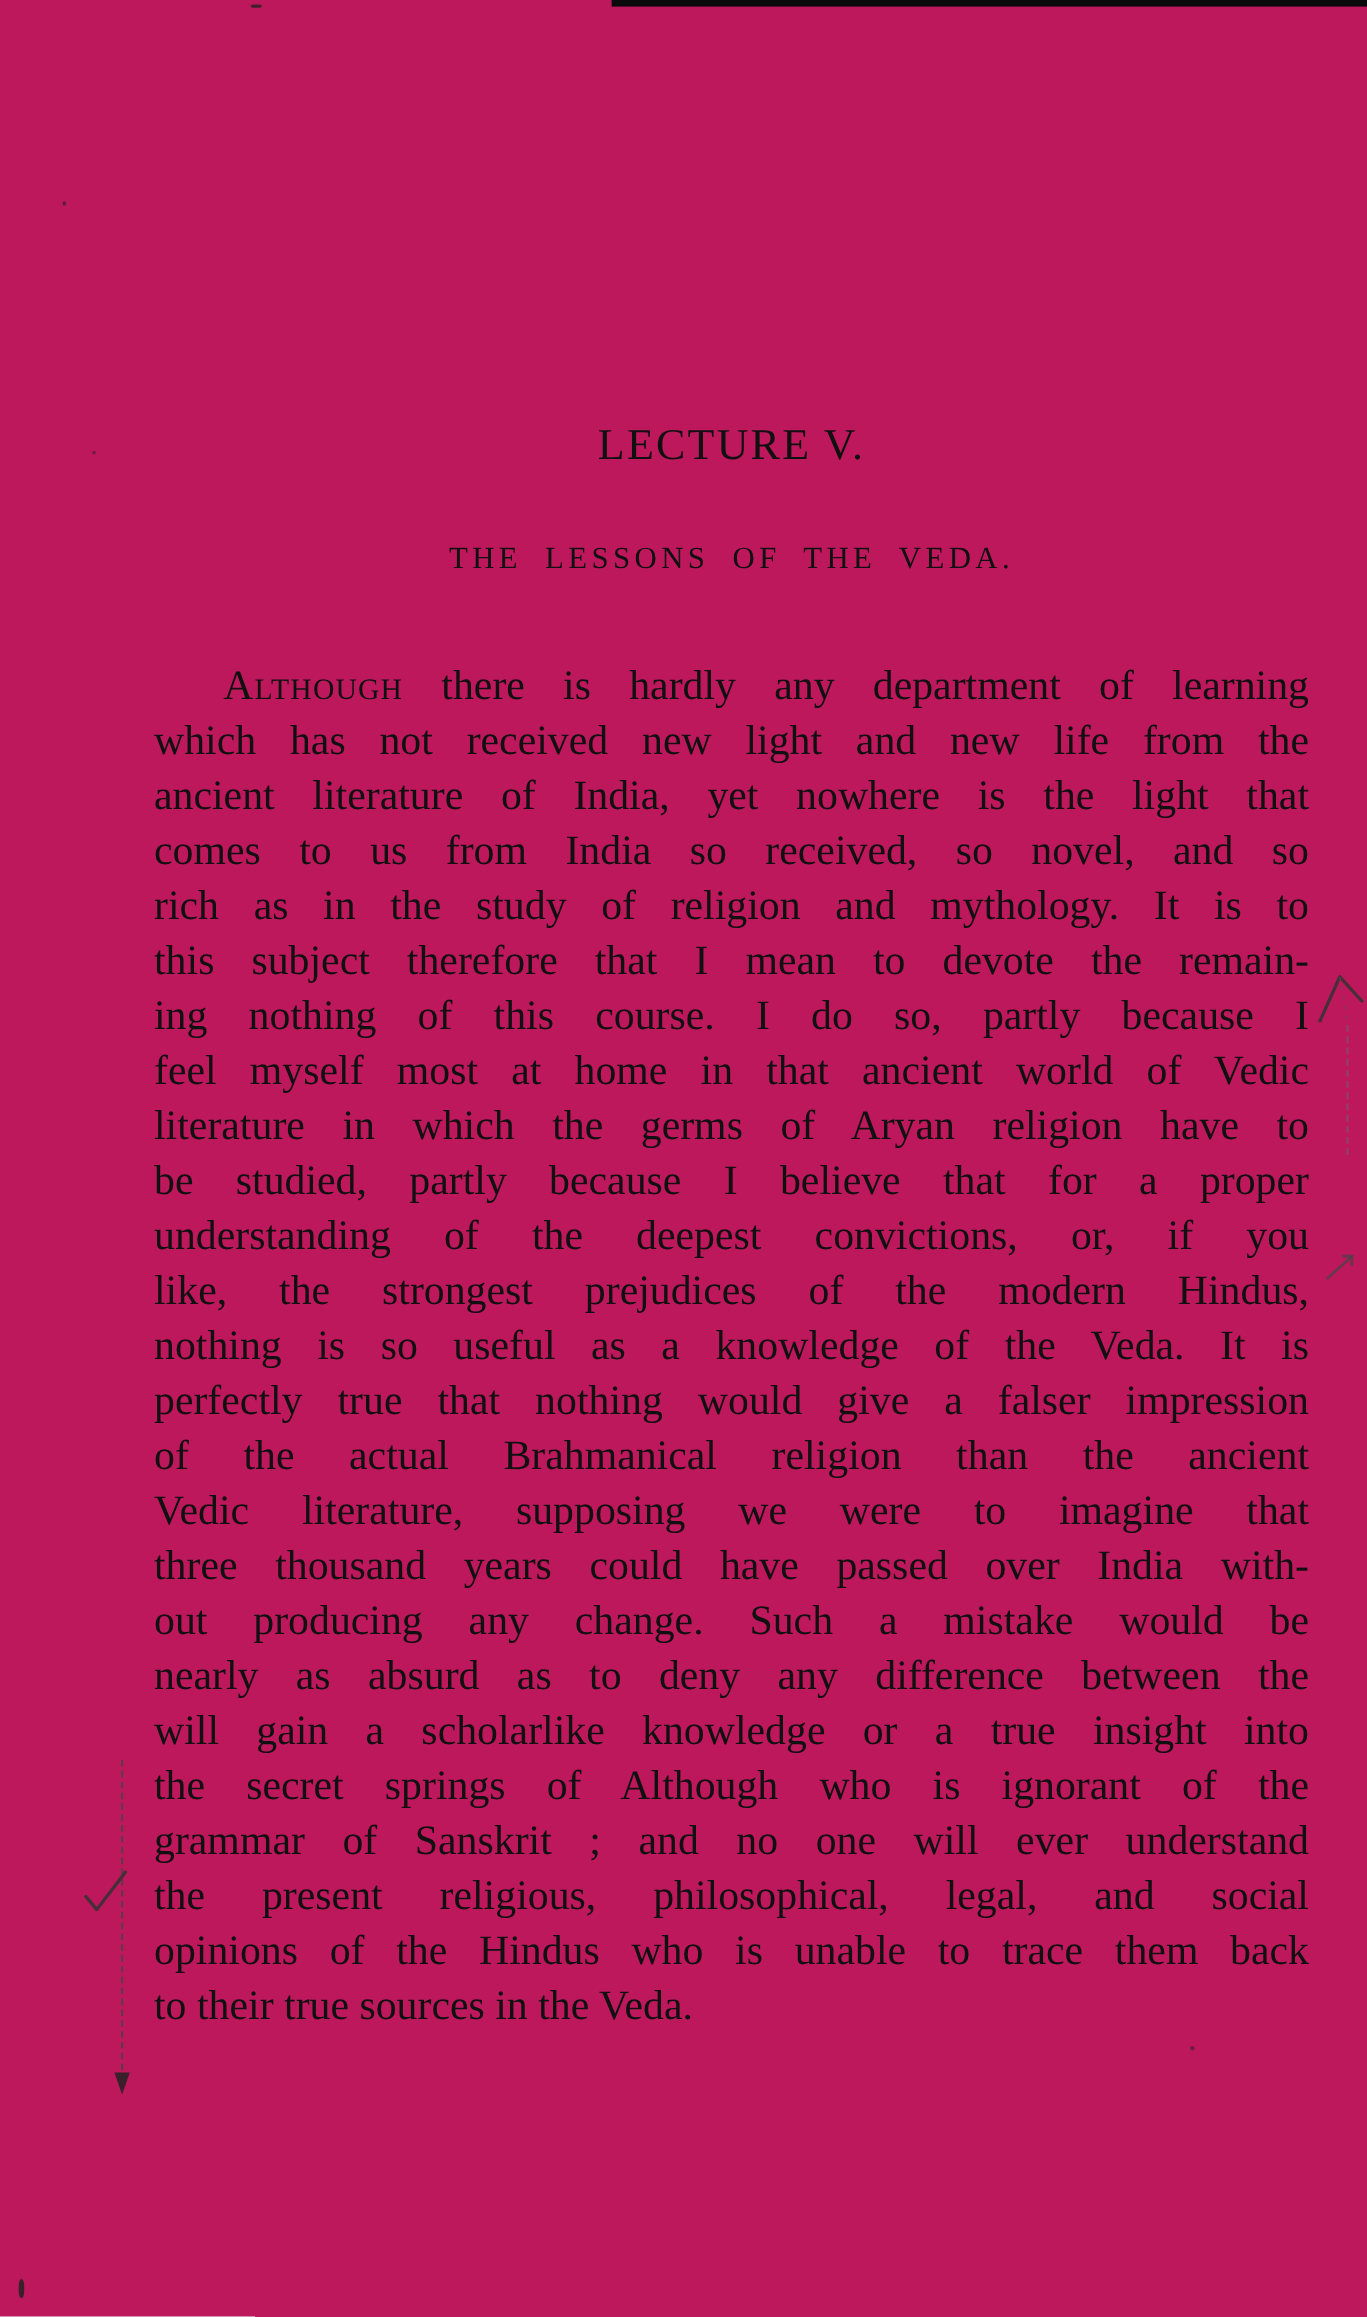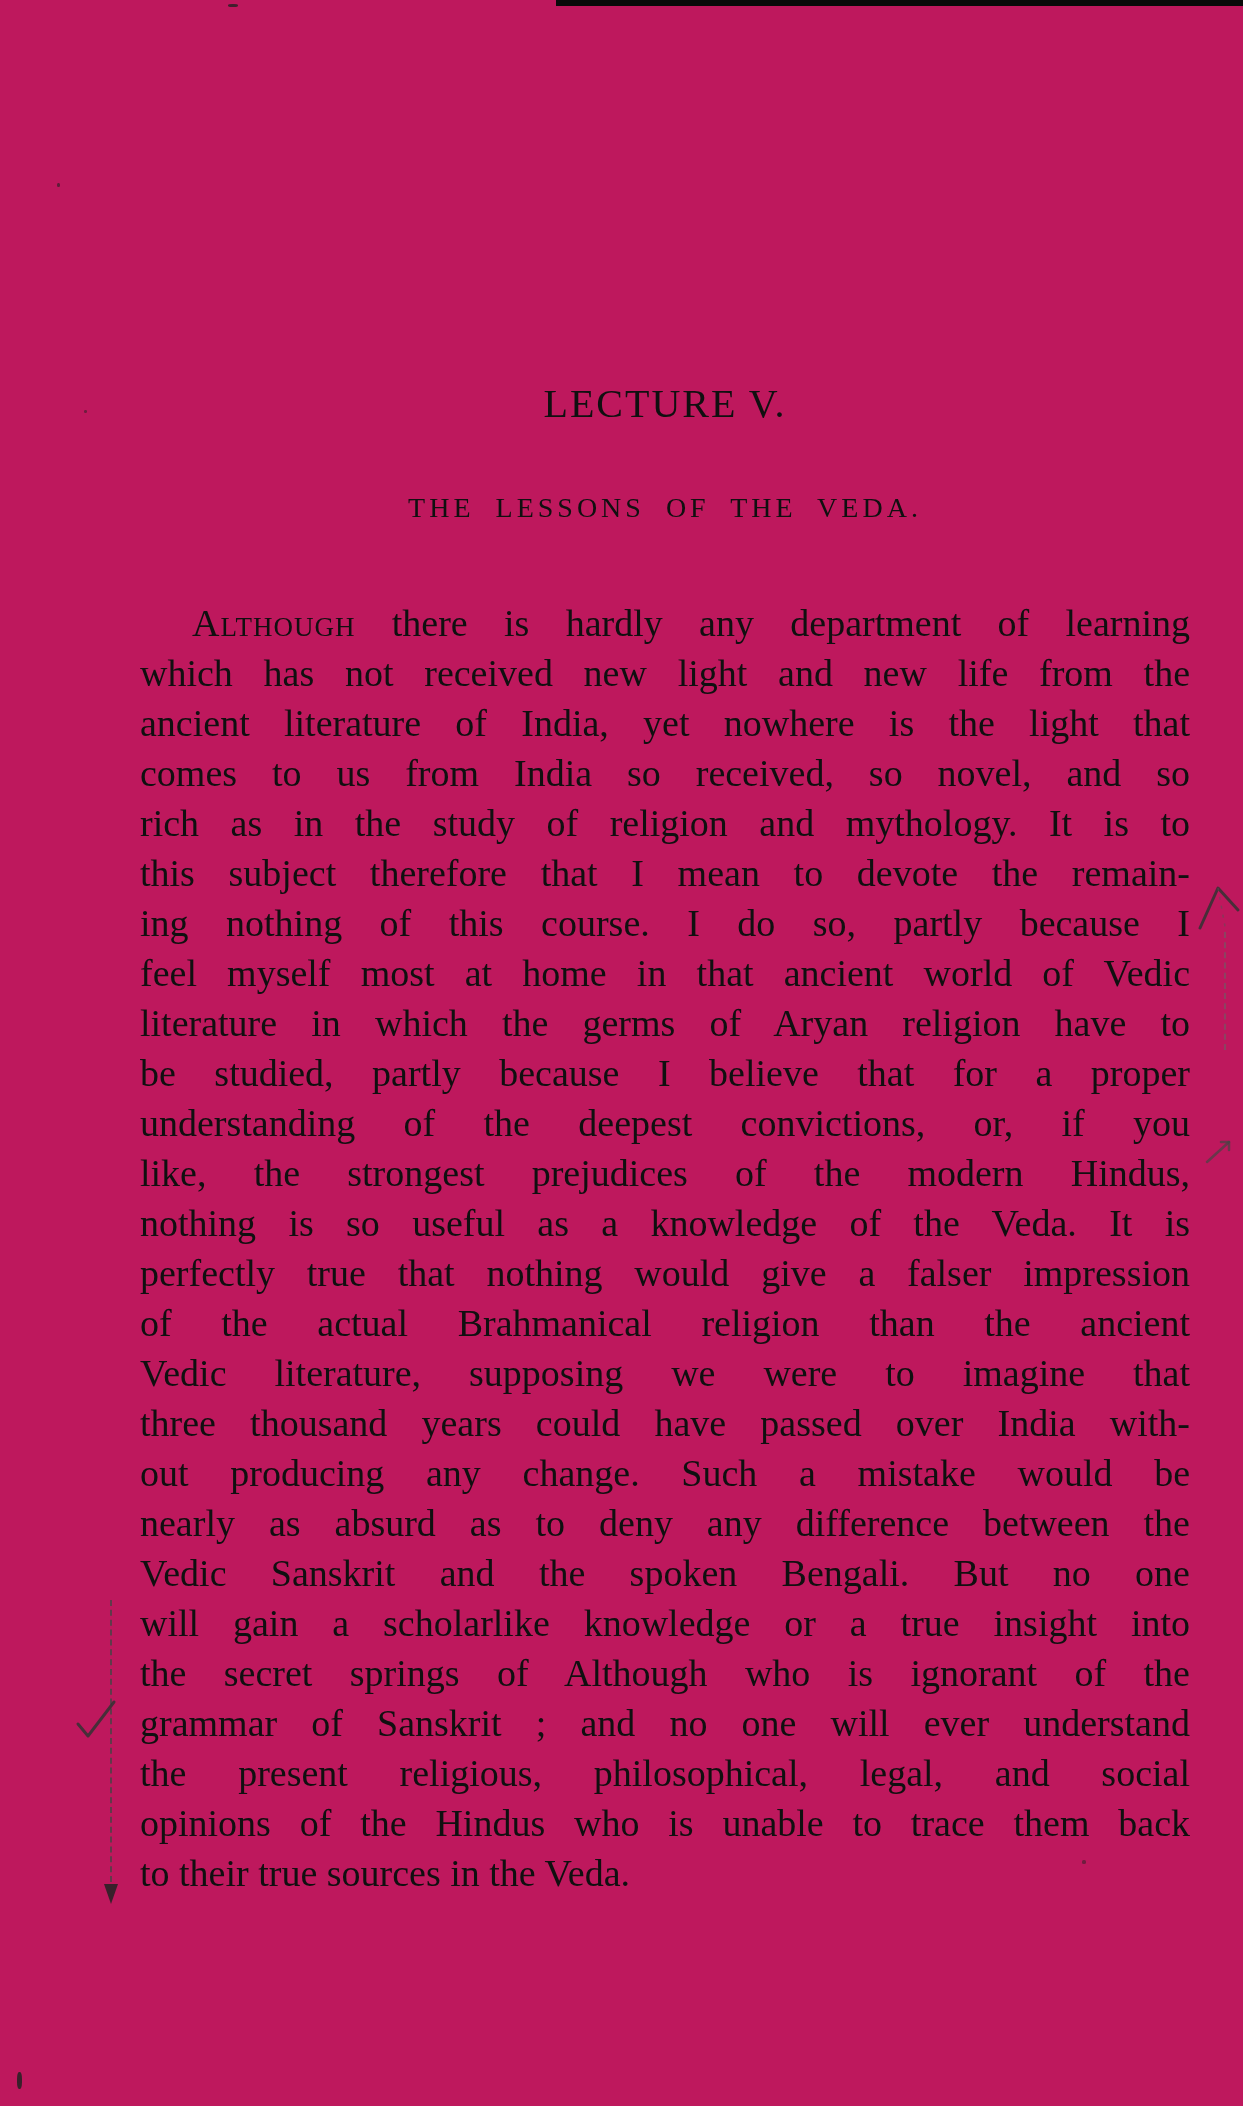--- a/index.html
+++ b/index.html
@@ -75,20 +75,21 @@
   .line.last {
     text-align-last: left;
     white-space: normal;
   }
   .line.first {
     padding-left: 52px;
   }
   .smallcaps {
     font-variant: small-caps;
     letter-spacing: 1px;
+    margin-left: 11px;
   }
 
   
   .annot { position: absolute; }
   .dotted-right {
     left: 1224px; top: 932px; height: 118px; width: 0;
     border-left: 2px dashed #666; opacity: .55;
   }
   .dashed-left {
     left: 110px; top: 1600px; height: 282px; width: 0;
@@ -124,21 +125,20 @@
     <div class="line">be studied, partly because I believe that for a proper</div>
     <div class="line">understanding of the deepest convictions, or, if you</div>
     <div class="line">like, the strongest prejudices of the modern Hindus,</div>
     <div class="line">nothing is so useful as a knowledge of the Veda. It is</div>
     <div class="line">perfectly true that nothing would give a falser impression</div>
     <div class="line">of the actual Brahmanical religion than the ancient</div>
     <div class="line">Vedic literature, supposing we were to imagine that</div>
     <div class="line">three thousand years could have passed over India with-</div>
     <div class="line">out producing any change.  Such a mistake would be</div>
     <div class="line">nearly as absurd as to deny any difference between the</div>
-    <div class="line">Vedic Sanskrit and the spoken Bengali.  But no one</div>
     <div class="line">will gain a scholarlike knowledge or a true insight into</div>
     <div class="line">the secret springs of Although who is ignorant of the</div>
     <div class="line">grammar of Sanskrit ; and no one will ever understand</div>
     <div class="line">the present religious, philosophical, legal, and social</div>
     <div class="line">opinions of the Hindus who is unable to trace them back</div>
     <div class="line last">to their true sources in the Veda.</div>
   </div>
 
   <svg class="annot" style="left:1196px; top:880px;" width="46" height="56" viewBox="0 0 46 56">
     <polyline points="4,48 22,8 42,30" fill="none" stroke="#333" stroke-width="3" stroke-linecap="round" stroke-linejoin="round" opacity="0.85"></polyline>

